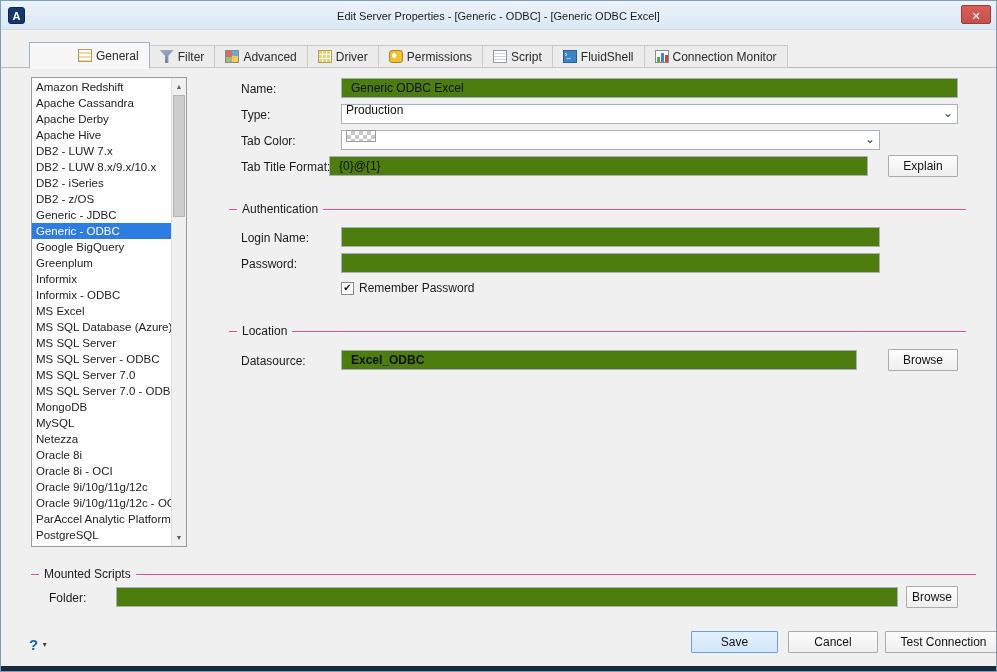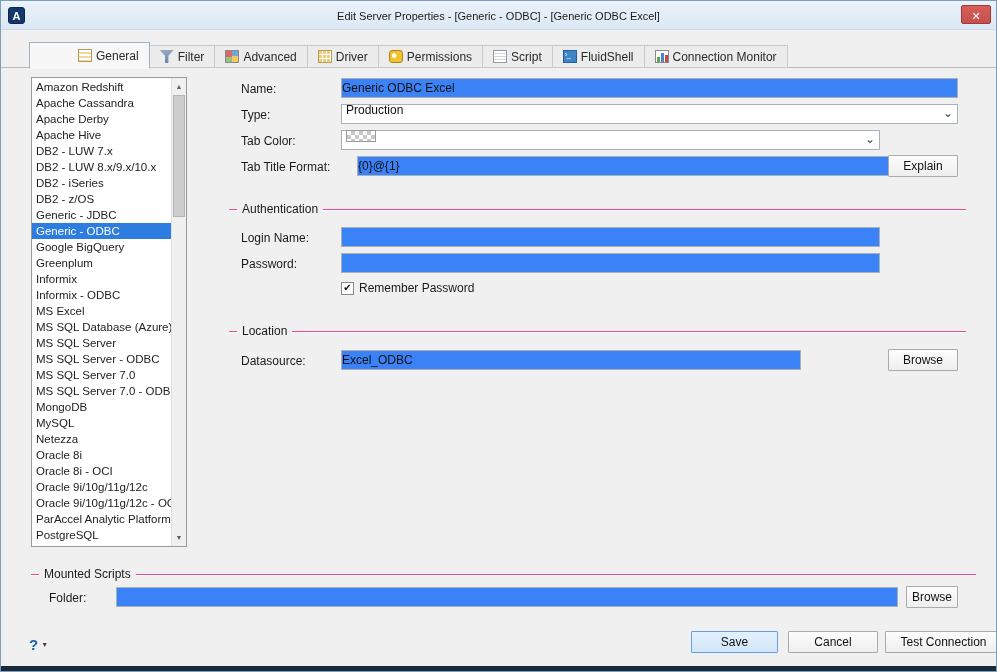--- a/index.html
+++ b/index.html
@@ -86,22 +86,22 @@
   .list-item.selected { background:#2d7ce0; color:#fff; }
   .vscroll { position:absolute; top:0; right:0; bottom:0; width:15px; background:#f0f0f0; border-left:1px solid #e0e0e0; }
   .sarrow { position:absolute; left:0; width:14px; height:15px; display:flex; align-items:center; justify-content:center; color:#606060; font-size:7px; }
   .sarrow.up { top:1px; } .sarrow.up::before { content:"\25B2"; }
   .sarrow.down { bottom:1px; } .sarrow.down::before { content:"\25BC"; }
   .sthumb { position:absolute; left:1px; top:17px; width:12px; height:122px; background:#cdcdcd; border:1px solid #b5b5b5; }
 
   
   .flabel { position:absolute; height:20px; line-height:20px; font-size:12px; color:#1a1a1a; white-space:nowrap; }
   .tinput {
-    position:absolute; height:20px; border:1px solid #a9b1b8; background:#3b82f6;
-    font-size:12px; font-family:inherit; color:#111; padding:0 0; outline:none;
+    position:absolute; height:20px; border:1px solid #a9b1b8; background:#4d7c0f;
+    font-size:12px; font-family:inherit; color:#111; padding:0 9px; outline:none;
   }
   .dropdown {
     position:absolute; height:20px; border:1px solid #a9b1b8; background:#fff;
     font-size:12px; color:#111; display:flex; align-items:center; padding:0 18px 8px 4px; cursor:default;
   }
   .dd-arrow { position:absolute; right:4px; top:1px; color:#444; font-size:12px; }
   .dd-arrow::before { content:"\2304"; }
   .swatch {
     width:30px; height:12px; border:1px solid #9a9a9a;
     background-color:#fff;
@@ -238,40 +238,40 @@
     <span class="dd-arrow"></span>
   </div>
 
   <div class="flabel" style="left:240px; top:130px;">Tab Color:</div>
   <div class="dropdown" style="left:340px; top:129px; width:539px;">
     <span class="swatch"></span>
     <span class="dd-arrow"></span>
   </div>
 
   <div class="flabel" style="left:240px; top:156px;">Tab Title Format:</div>
-  <input class="tinput" style="left: 356px; top: 155px; width: 539px;" value="{0}@{1}">
+  <input class="tinput" style="left: 328px; top: 155px; width: 539px;" value="{0}@{1}">
   <button class="btn" style="left:887px; top:154px; width:70px;">Explain</button>
 
   <div class="groupline" style="left:228px; top:208px; width:737px;">
     <span class="legend">Authentication</span>
   </div>
   <div class="flabel" style="left:240px; top:227px;">Login Name:</div>
   <input class="tinput" style="left: 340px; top: 226px; width: 539px;" value="">
   <div class="flabel" style="left:240px; top:253px;">Password:</div>
   <input class="tinput" style="left: 340px; top: 252px; width: 539px;" value="">
   <div class="checkbox-row" style="left:340px; top:280px;">
     <span class="cb checked"></span>
     <span>Remember Password</span>
   </div>
 
   <div class="groupline" style="left:228px; top:330px; width:737px;">
     <span class="legend">Location</span>
   </div>
   <div class="flabel" style="left:240px; top:350px;">Datasource:</div>
-  <input class="tinput" style="left: 340px; top: 349px; width: 460px;" value="Excel_ODBC">
+  <input class="tinput" style="left: 340px; top: 349px; width: 516px; font-weight: bold;" value="Excel_ODBC">
   <button class="btn" style="left:887px; top:348px; width:70px;">Browse</button>
 
   <div class="groupline" style="left:30px; top:573px; width:945px;">
     <span class="legend">Mounted Scripts</span>
   </div>
   <div class="flabel" style="left:48px; top:587px;">Folder:</div>
   <input class="tinput" style="left: 115px; top: 586px; width: 782px;" value="">
   <button class="btn" style="left:905px; top:585px; width:52px;">Browse</button>
 
   <div class="help">

